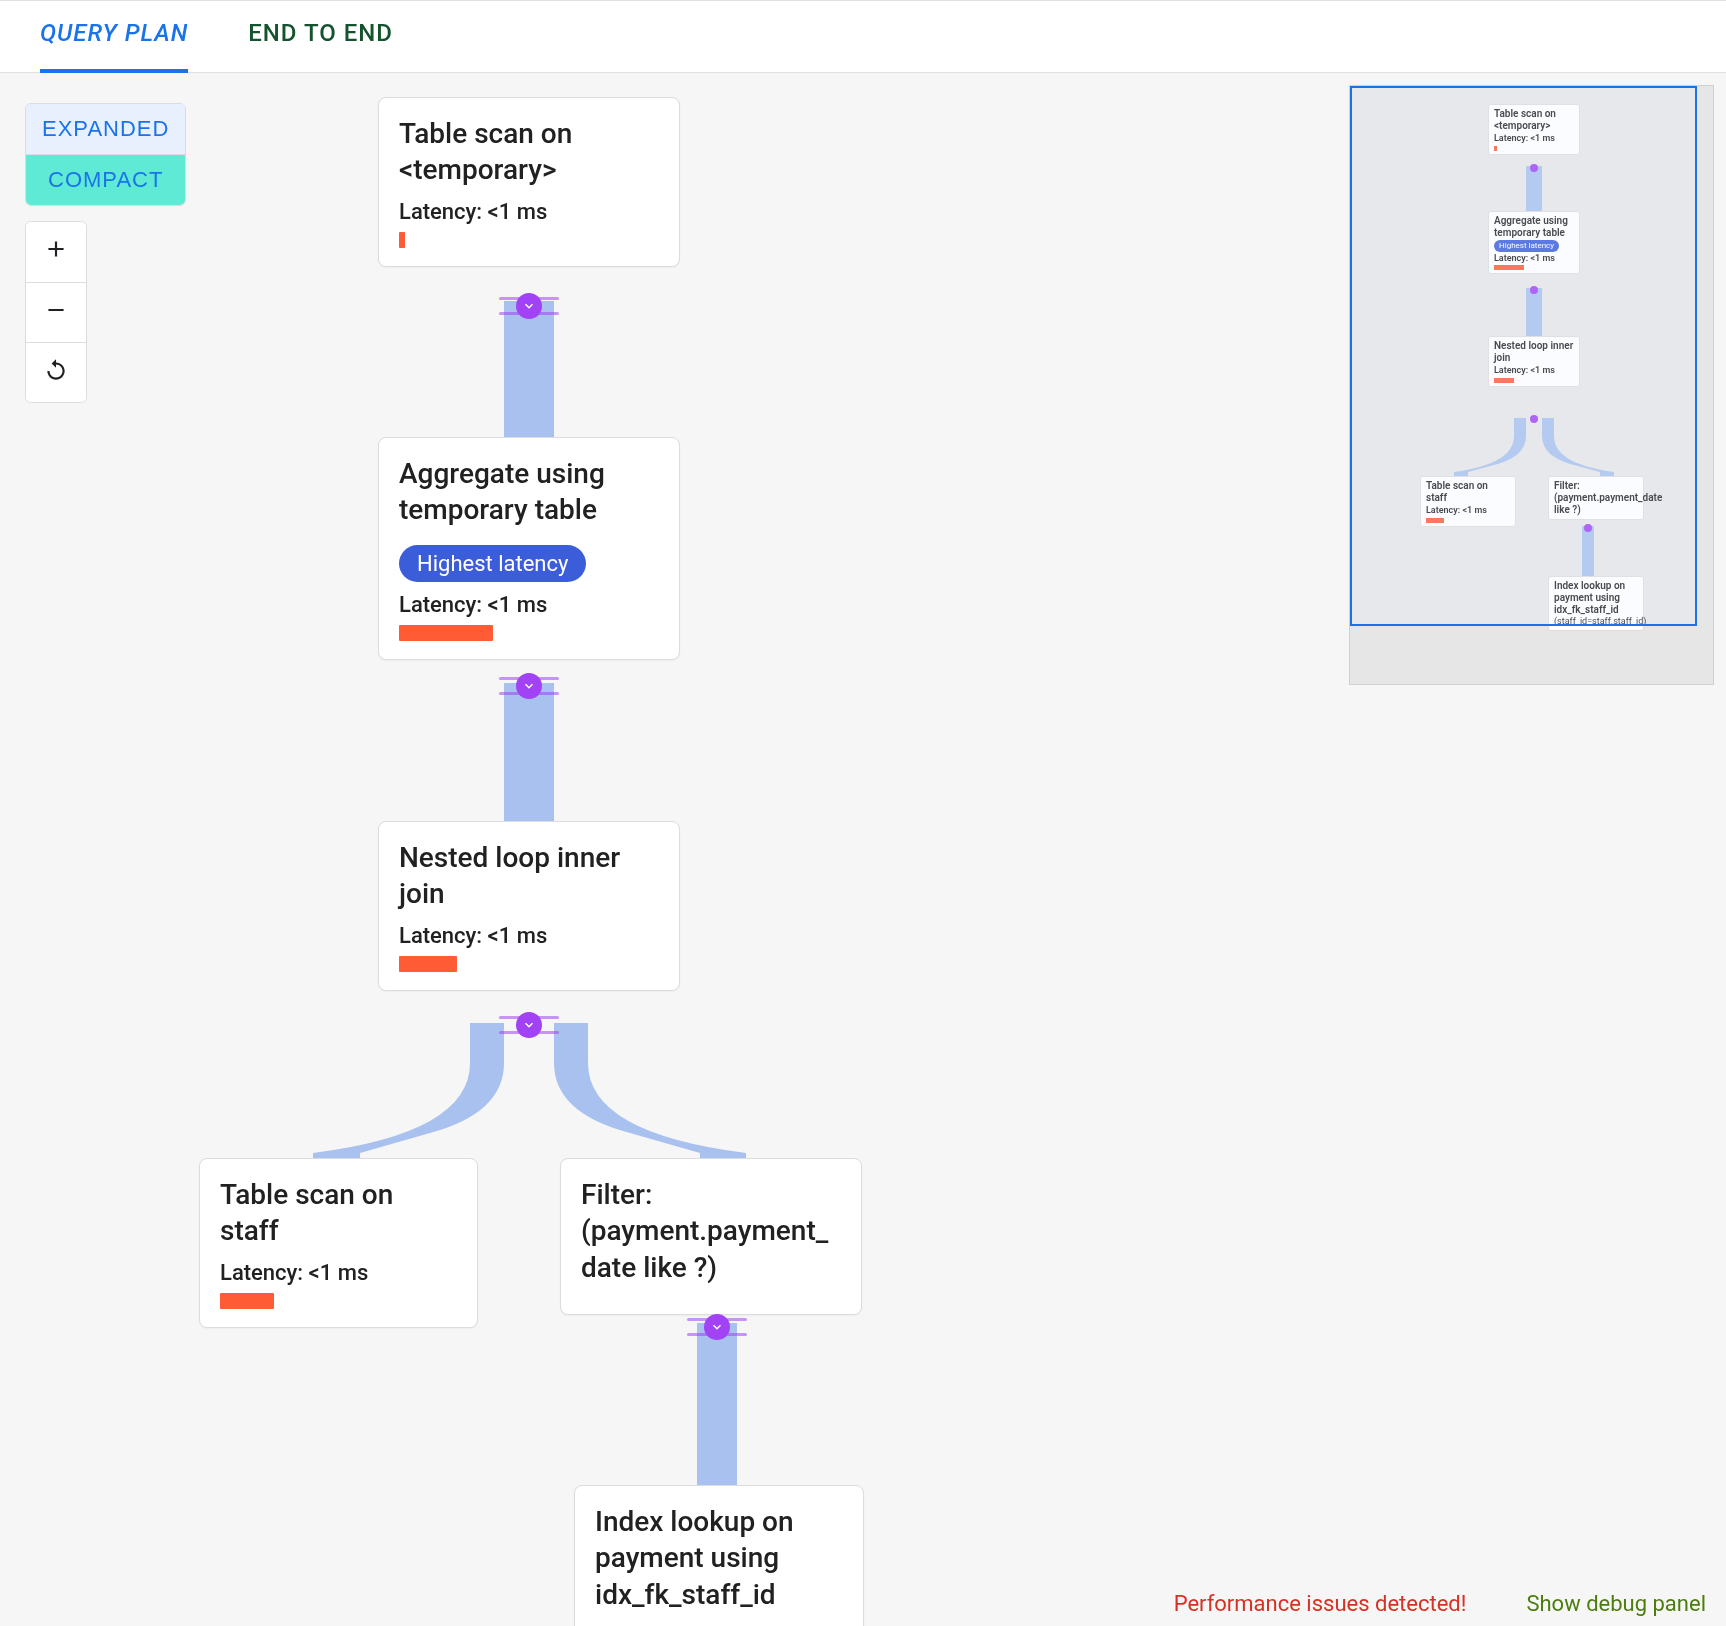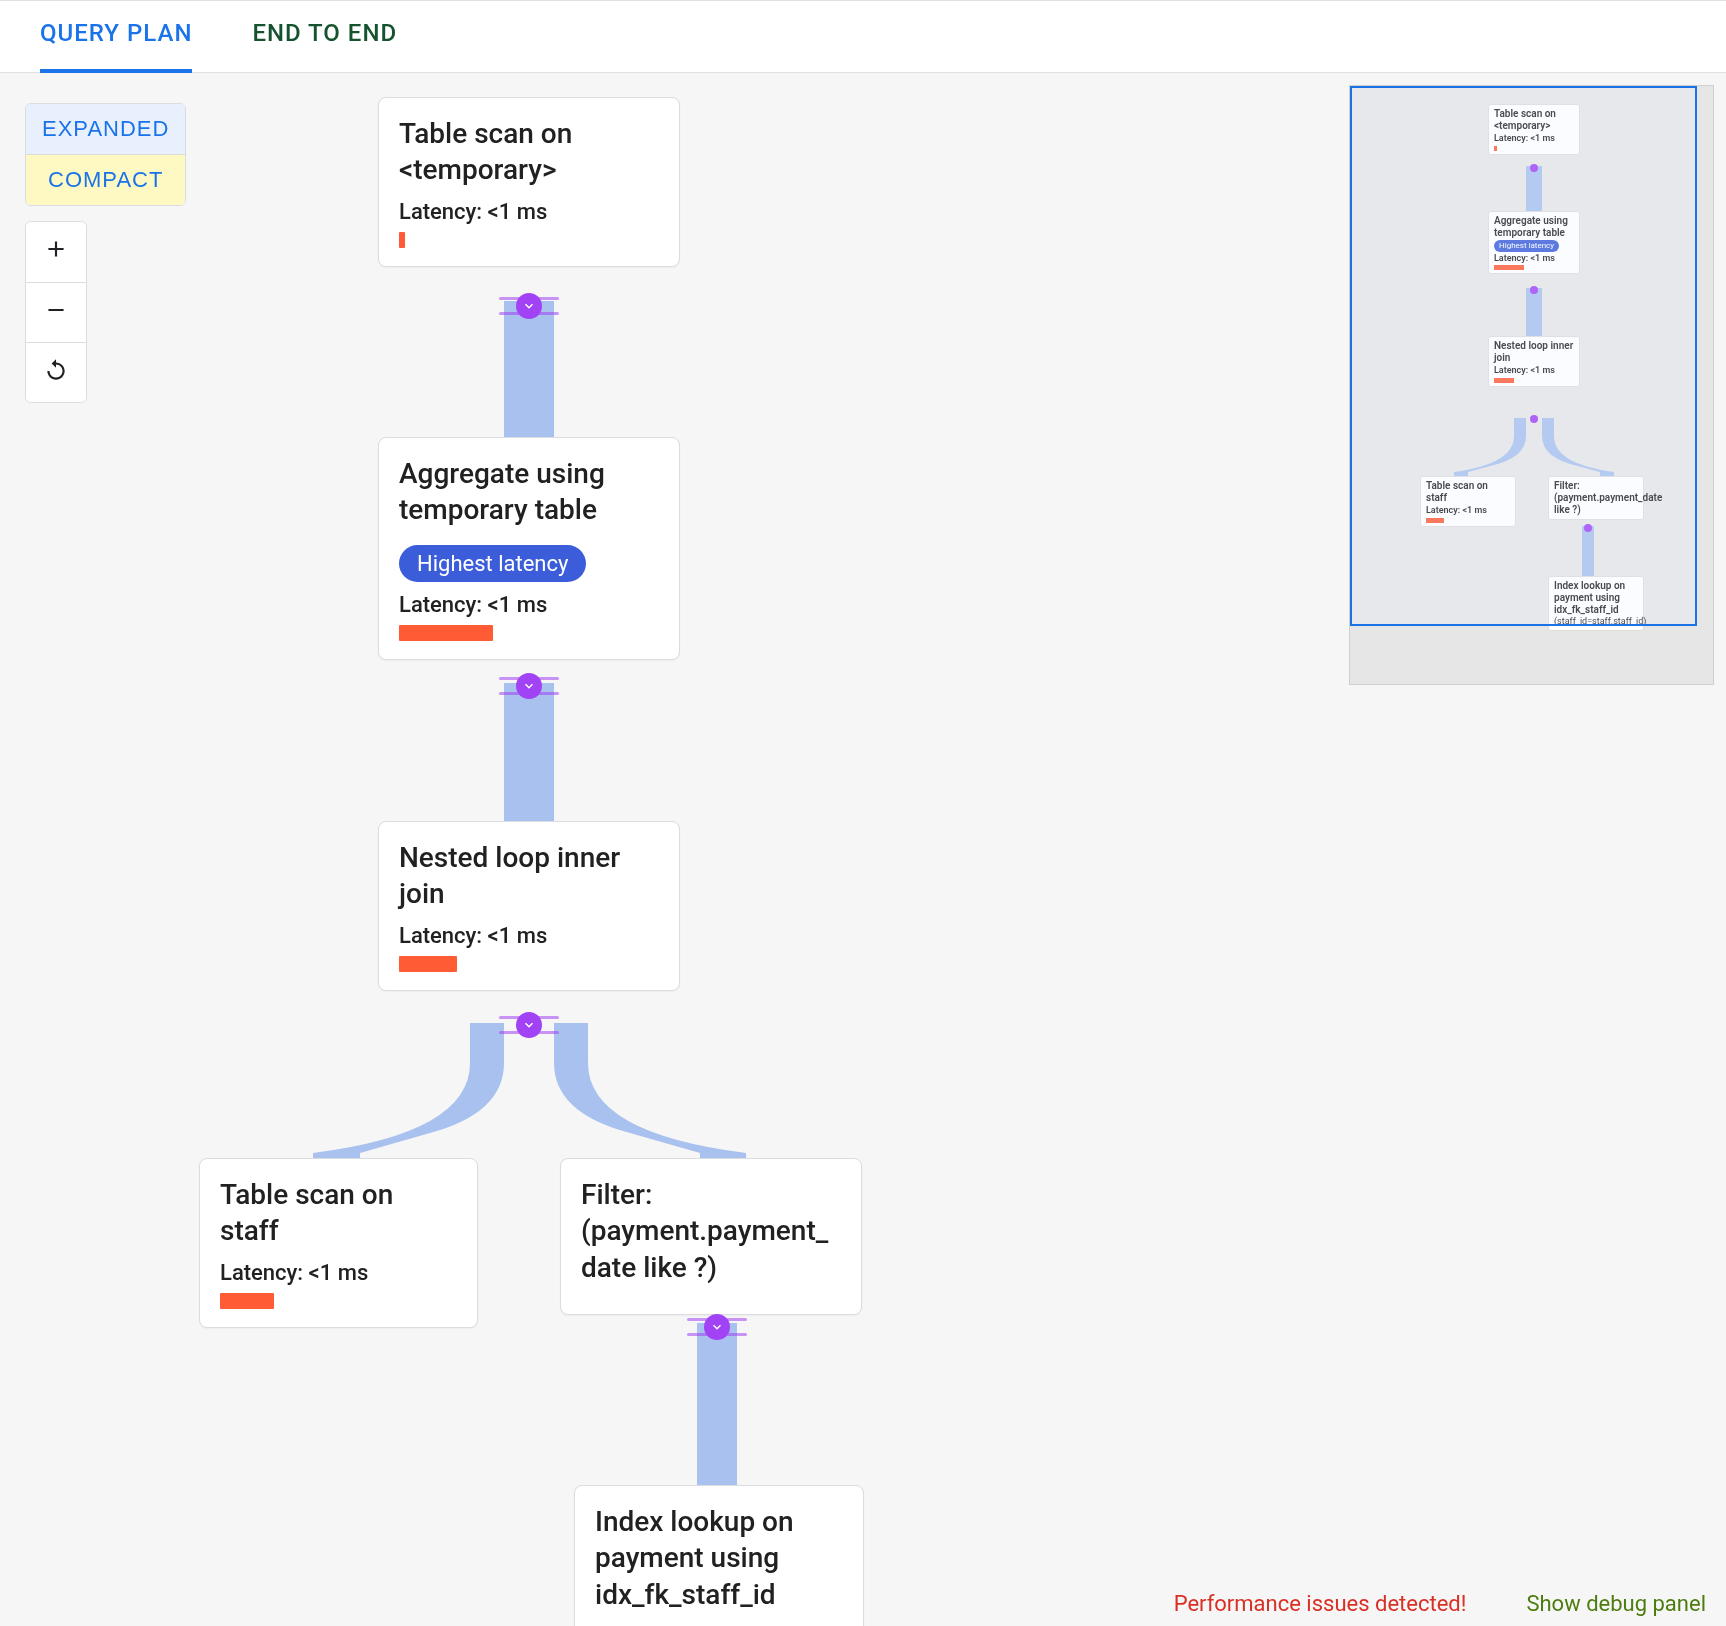--- a/index.html
+++ b/index.html
@@ -2,28 +2,28 @@
 <html><head>
 <meta charset="utf-8">
 <style>
   * { box-sizing: border-box; }
   html, body { margin: 0; padding: 0; font-family: Roboto, "Helvetica Neue", Arial, sans-serif; background: #fff; color: #212121; }
   .frame { width: 1726px; height: 1626px; position: relative; transform-origin: top left; border-top: 1px solid #e0e0e0; overflow: hidden; }
 
   
   .tabs { display: flex; gap: 60px; padding: 18px 40px 0; border-bottom: 1px solid #e0e0e0; height: 72px; align-items: flex-start; }
   .tab { font-size: 24px; font-weight: 500; letter-spacing: 1px; color: #14532d; cursor: pointer; padding-bottom: 22px; }
-  .tab.active { color: #1a73e8; border-bottom: 4px solid #1a73e8; }
+  .tab.active { color: #1a73e8; border-bottom: 4px solid #1a73e8; font-style: italic; }
 
   
   .canvas-area { position: absolute; top: 72px; left: 0; right: 0; bottom: 0; background: #f6f6f6; overflow: hidden; }
 
   
   .view-toggle { position: absolute; top: 30px; left: 25px; display: flex; flex-direction: column; border: 1px solid #dadce0; border-radius: 6px; overflow: hidden; background: #fff; z-index: 5; }
-  .view-toggle button { border: none; background: #fef9c3; color: #1a73e8; font-size: 22px; font-weight: 500; letter-spacing: 1px; padding: 12px 16px; cursor: pointer; text-align: center; }
+  .view-toggle button { border: none; background: #5eead4; color: #1a73e8; font-size: 22px; font-weight: 500; letter-spacing: 1px; padding: 12px 16px; cursor: pointer; text-align: center; }
   .view-toggle button:first-child { border-bottom: 1px solid #dadce0; }
   .view-toggle button.active { background: #e8f0fe; }
 
   .zoom-ctrl { position: absolute; top: 148px; left: 25px; display: flex; flex-direction: column; background: #fff; border: 1px solid #dadce0; border-radius: 6px; overflow: hidden; z-index: 5; }
   .zoom-ctrl button { width: 60px; height: 60px; border: none; background: #fff; cursor: pointer; display: flex; align-items: center; justify-content: center; font-size: 30px; color: #202124; }
   .zoom-ctrl button + button { border-top: 1px solid #dadce0; }
 
   
   .node { position: absolute; background: #fff; border: 1px solid #dadce0; border-radius: 8px; padding: 18px 20px; box-shadow: 0 1px 2px rgba(0,0,0,0.04); z-index: 3; }
   .node .title { font-size: 28px; font-weight: 500; line-height: 1.3; margin-bottom: 10px; word-break: break-word; }

